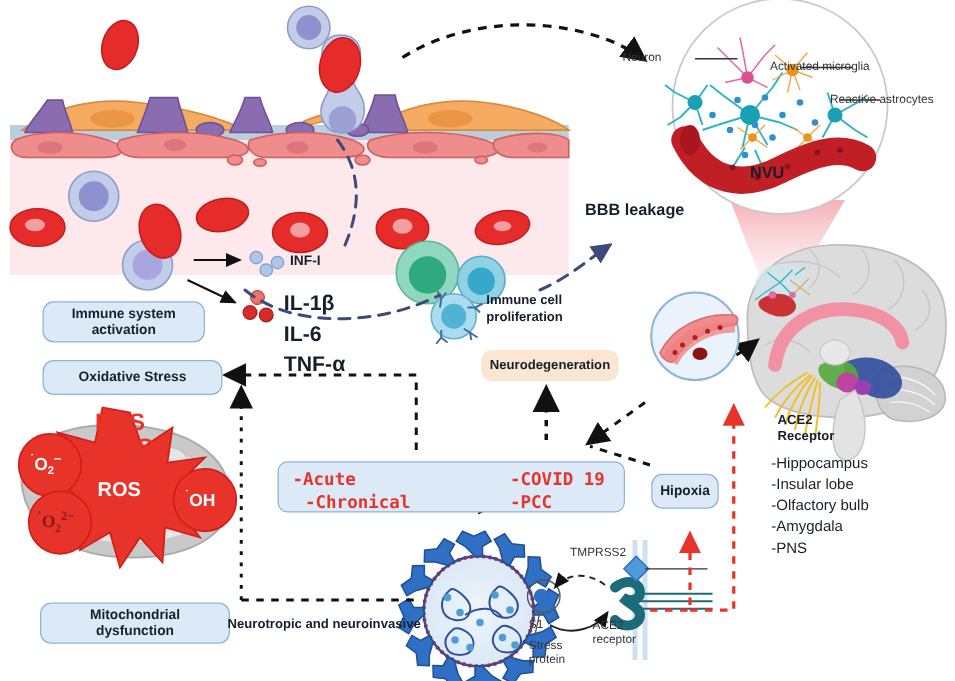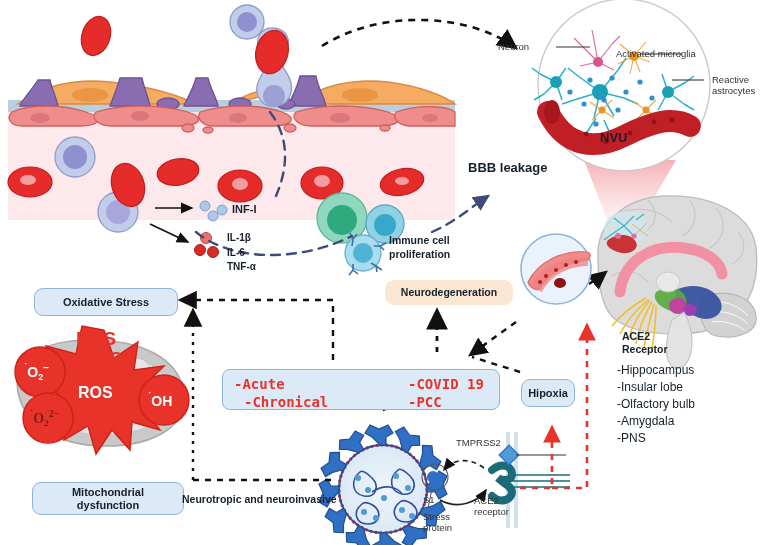--- a/index.html
+++ b/index.html
@@ -446,31 +446,37 @@
       <path d="M520,372 L472,357" stroke="#111" stroke-width="2.4" fill="none" stroke-dasharray="6 6"></path>
 
       <path d="M520,488 L552,488 L552,427" stroke="#e8332a" stroke-width="2.6" fill="none" stroke-dasharray="6 6" marker-end="url(#arwRed)"></path>
       <path d="M552,488 L587,488 L587,325" stroke="#e8332a" stroke-width="2.6" fill="none" stroke-dasharray="6 6" marker-end="url(#arwRed)"></path>
 
       <line x1="300" y1="385" x2="398" y2="385" stroke="#111" stroke-width="2.2" marker-end="url(#arwBlack)"></line>
       <line x1="324" y1="403" x2="398" y2="403" stroke="#111" stroke-width="2.2" marker-end="url(#arwBlack)"></line>
     </g>
   </svg>
 
+  <div class="box blue" style="left:34px;top:241px;width:130px;height:33px;font-size:11px;">
+    <span>
+      <span>Immune system</span><br>
+      <span>activation</span>
+    </span>
+  </div>
 
   <div class="box blue" style="left:34px;top:288px;width:144px;height:28px;font-size:11px;">Oxidative Stress</div>
 
   <div class="box blue" style="left:32px;top:482px;width:152px;height:33px;font-size:11px;">
     <span>
       <span>Mitochondrial</span><br>
       <span>dysfunction</span>
     </span>
   </div>
 
-  <div class="box peach" style="left:385px;top:280px;width:128px;height:25px;font-size:10.5px;">Neurodegeneration</div>
+  <div class="box peach" style="left:385px;top:280px;width:110px;height:25px;font-size:10.5px;">Neurodegeneration</div>
 
 
   <div class="box blue" style="left:521px;top:379px;width:54px;height:28px;font-size:11px;">Hipoxia</div>
 
 
   <div class="box blue" style="left:222px;top:369px;width:278px;height:41px;border-radius:8px;"></div>
   <div class="lbl mono red b" style="left:234px;top:376px;font-size:14px;">-Acute</div>
   <div class="lbl mono red b" style="left:234px;top:394px;font-size:14px;margin-left:10px;">-Chronical</div>
   <div class="lbl mono red b" style="left:408px;top:376px;font-size:14px;">-COVID 19</div>
   <div class="lbl mono red b" style="left:408px;top:394px;font-size:14px;">-PCC</div>
@@ -484,36 +490,36 @@
     <span style="font-size:10px;vertical-align:super;">˙</span>O<sub style="font-size:9px;">2</sub><sup style="font-size:10px;">−</sup>
   </div>
   <div class="lbl b" style="left:30px;top:408px;font-size:14px;color:#7f1d1d;font-family:Liberation Serif, serif;">
     <span style="font-size:10px;vertical-align:super;">˙</span>O<sub style="font-size:9px;">2</sub><sup style="font-size:10px;">2−</sup>
   </div>
   <div class="lbl b" style="left:148px;top:391px;font-size:14px;color:#ffffff;">
     <span style="font-size:10px;vertical-align:super;">˙</span><span>OH</span>
   </div>
 
   <div class="lbl b" style="left:232px;top:203px;font-size:11px;">INF-I</div>
-  <div class="lbl b" style="left:227px;top:231px;font-size:10px;line-height:1.45;">
+  <div class="lbl b" style="left:227px;top:231px;font-size:17px;line-height:1.45;">
     <span>IL-1β</span><br>
     <span>IL-6</span><br>
     <span>TNF-α</span>
   </div>
 
   <div class="lbl b" style="left:389px;top:234px;font-size:10.5px;line-height:1.3;">
     <span>Immune cell</span><br>
     <span>proliferation</span>
   </div>
 
   <div class="lbl b" style="left:600px;top:130px;font-size:13px;">NVU</div>
   <div class="lbl b" style="left:468px;top:160px;font-size:13px;">BBB leakage</div>
   <div class="lbl thin" style="left:498px;top:41px;font-size:9.5px;color:#333;">Neuron</div>
   <div class="lbl thin" style="left:616px;top:48px;font-size:9.5px;color:#333;">Activated microglia</div>
-  <div class="lbl thin" style="left:664px;top:74px;font-size:9.5px;color:#333;padding-left:48px;">Reactive astrocytes</div>
+  <div class="lbl thin" style="left:664px;top:74px;font-size:9.5px;color:#333;">Reactive astrocytes</div>
 
   <div class="lbl b" style="left:622px;top:330px;font-size:10.5px;line-height:1.25;">
     <span>ACE2</span><br>
     <span>Receptor</span>
   </div>
   <div class="lbl thin" style="left:617px;top:362px;font-size:12px;line-height:1.42;color:#15202b;">
     <span>-Hippocampus</span><br>
     <span>-Insular lobe</span><br>
     <span>-Olfactory bulb</span><br>
     <span>-Amygdala</span><br>

